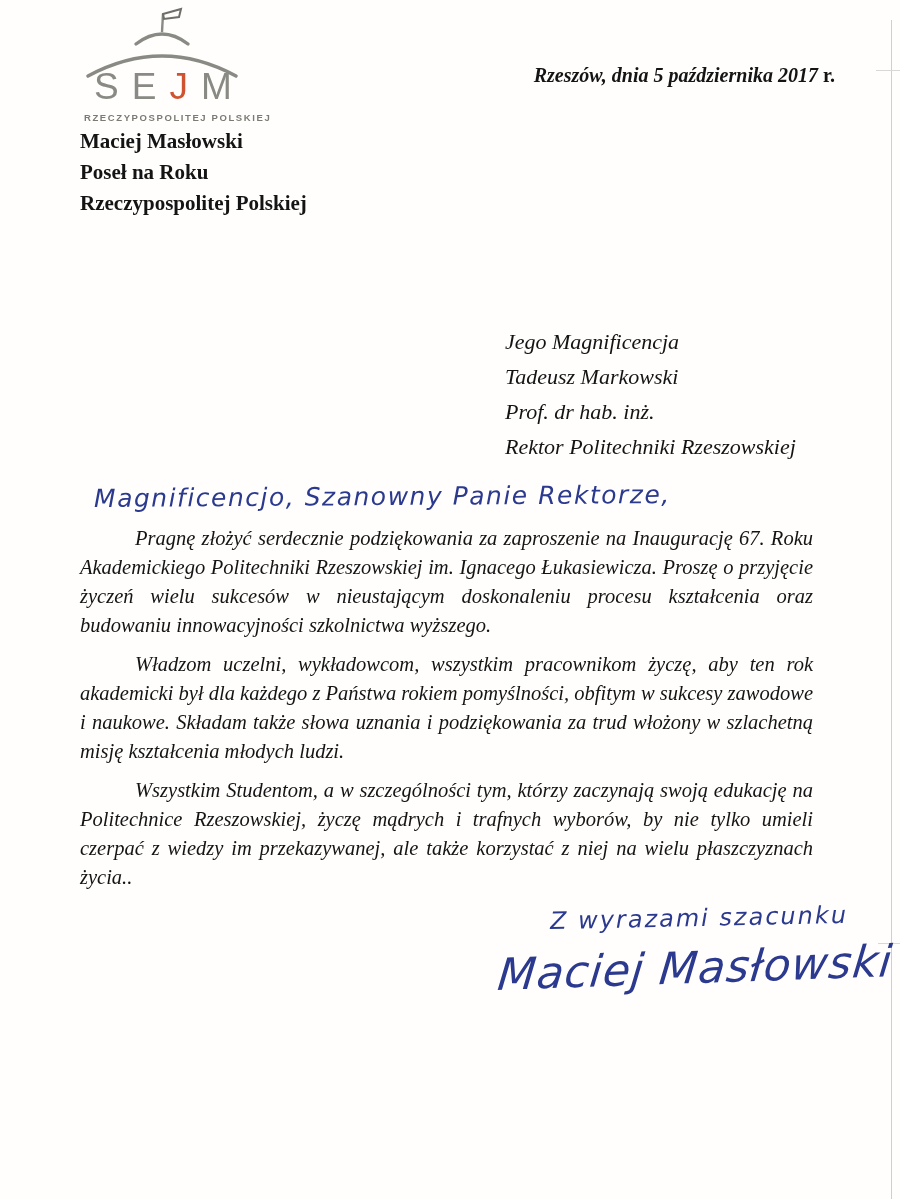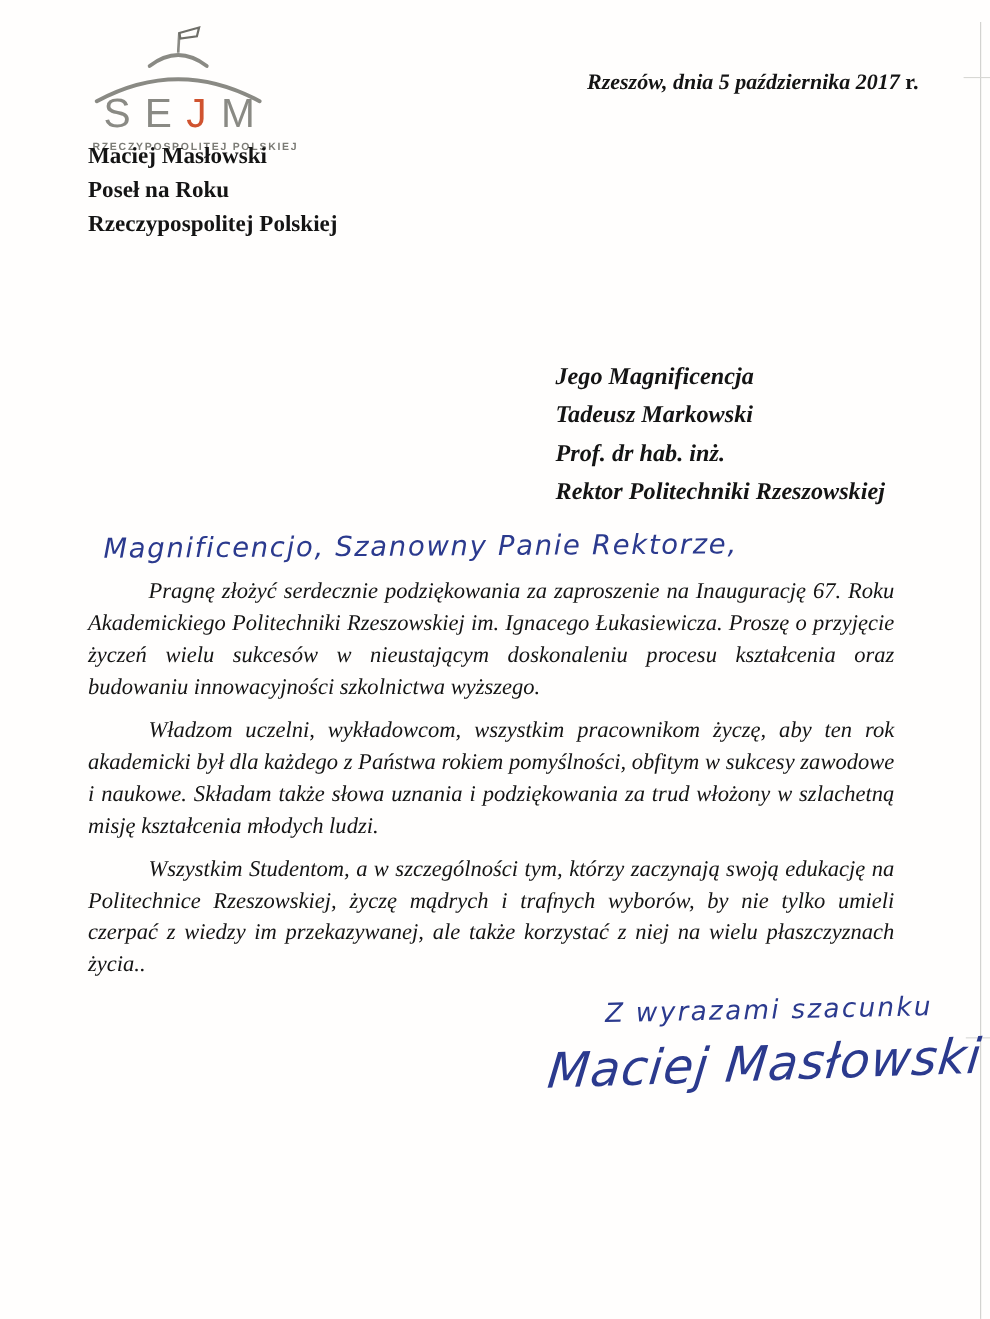--- a/index.html
+++ b/index.html
@@ -14,21 +14,21 @@
   
   .scan-vline{
     position:absolute;top:20px;bottom:0;left:891px;width:1px;
     background:#cfcfcb;
   }
   .scan-tick{position:absolute;height:1px;background:#d8d8d4;}
   .scan-tick.t1{top:70px;left:876px;width:24px;}
   .scan-tick.t2{top:943px;left:878px;width:22px;}
 
   
-  .logo{position:absolute;left:84px;top:22px;width:156px;text-align:center;}
+  .logo{position:absolute;left:84px;top:6px;width:156px;text-align:center;}
   .logo svg{display:block;margin:0 auto;}
   .logo-letters{
     font-family:"Liberation Sans", sans-serif;
     font-size:37px;font-weight:500;
     letter-spacing:13px;margin-left:10px;
     margin-top:-34px;
     line-height:1;
   }
   .logo-letters .gray{color:#8a8a84;}
   .logo-letters .red{color:#d0532f;}
@@ -41,21 +41,21 @@
   }
 
   
   .dateline{
     position:absolute;left:505px;top:64px;width:330px;
     text-align:right;font-weight:bold;font-style:italic;
     font-size:20px;white-space:nowrap;
   }
   .dateline .upright{font-style:normal;}
   .sender{position:absolute;left:80px;top:126px;font-weight:bold;font-size:21px;line-height:31px;}
-  .recipient{position:absolute;left:505px;top:324px;font-weight:bold;font-style:italic;font-size:22px;line-height:35px;}
+  .recipient{position:absolute;left:505px;top:324px;font-weight:normal;font-style:italic;font-size:22px;line-height:35px;}
 
   .body-text{
     position:absolute;left:80px;top:524px;width:733px;
     font-style:italic;font-size:20.5px;line-height:29px;
     text-align:justify;
   }
   .body-text p{margin:0 0 10px 0;text-indent:55px;}
   .body-text p:last-child{margin-bottom:0;}
 
   

